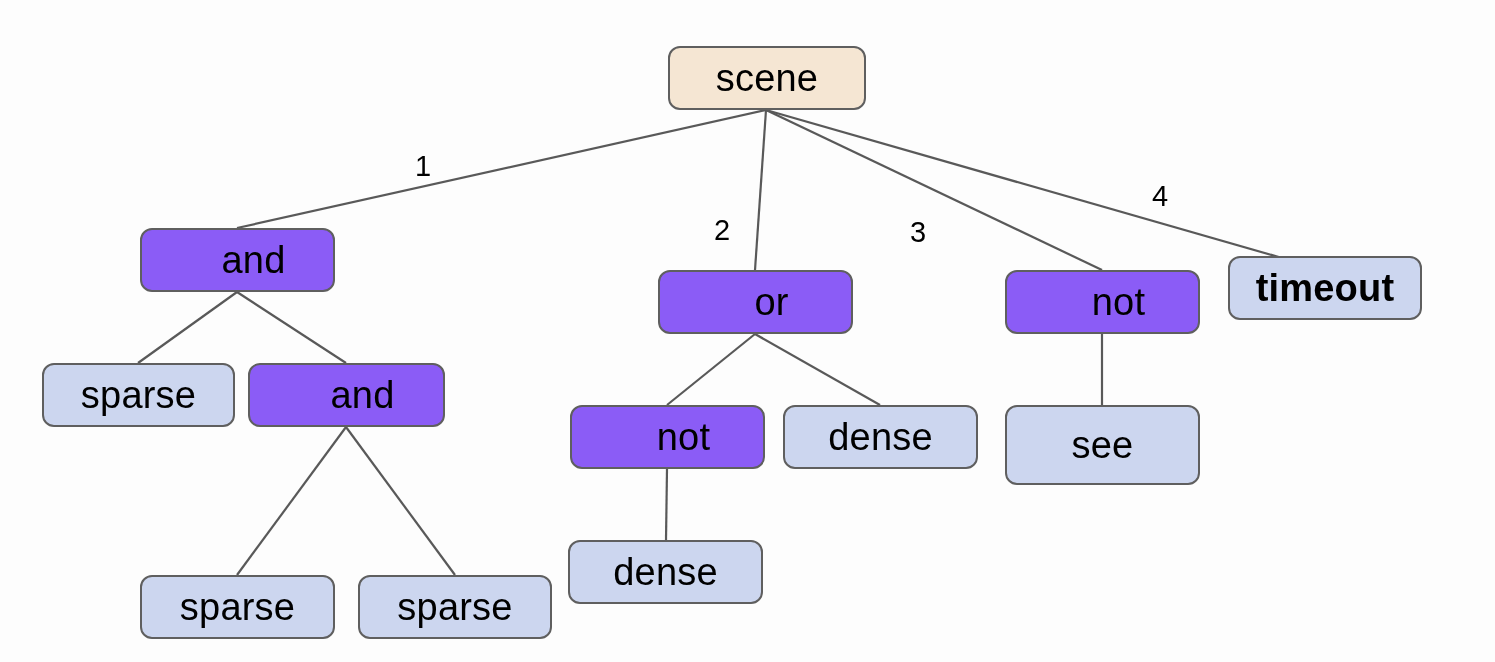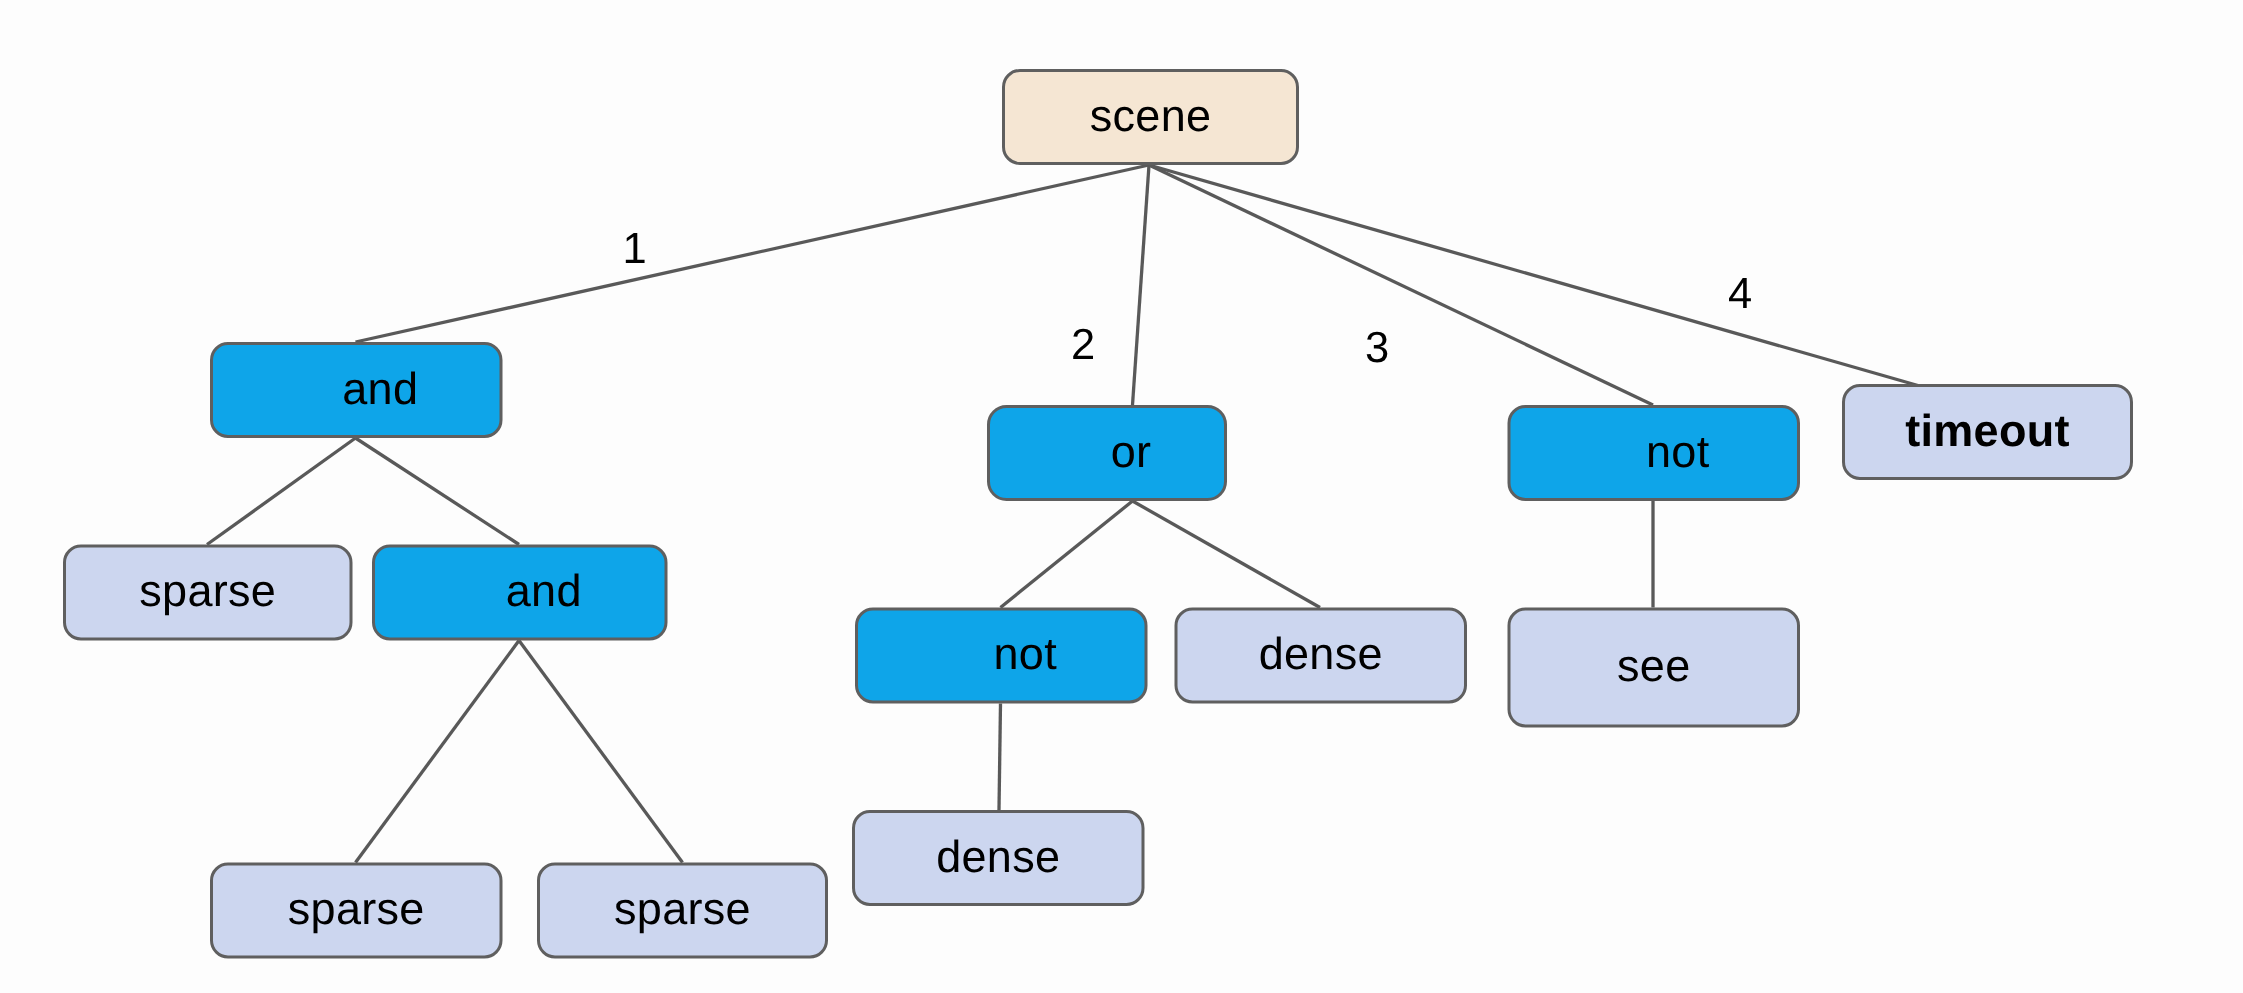--- a/index.html
+++ b/index.html
@@ -24,27 +24,27 @@
   }
   .node {
     position: absolute;
     box-sizing: border-box;
     border: 2px solid #5f5f5f;
     border-radius: 12px;
     display: flex;
     align-items: center;
     justify-content: center;
     color: #000000;
-    font-size: 30px;
+    font-size: 38px;
     line-height: 1;
     letter-spacing: 0.2px;
     white-space: nowrap;
   }
   .node.root   { background: #f5e6d3; }
-  .node.op     { background: #0ea5e9; padding-left: 32px; }
+  .node.op     { background: #8b5cf6; padding-left: 32px; }
   .node.leaf   { background: #ccd6ef; }
   .edge-label {
     position: absolute;
     color: #000000;
     font-size: 29px;
     line-height: 1;
     white-space: nowrap;
   }
 </style>
 </head>
@@ -65,21 +65,21 @@
       <line x1="667" y1="469" x2="666" y2="540" stroke="#595959" stroke-width="2.2"></line>
       <line x1="1102" y1="334" x2="1102" y2="405" stroke="#595959" stroke-width="2.2"></line>
     </svg>
   <div id="node-layer">
       <div class="node root" style="left: 668px; top: 46px; width: 198px; height: 64px;">
         <span>scene</span>
       </div>
       <div class="node op" style="left: 140px; top: 228px; width: 195px; height: 64px;">
         <span>and</span>
       </div>
-      <div class="node op" style="left: 658px; top: 270px; width: 160px; height: 64px; border-radius: 13px;">
+      <div class="node op" style="left: 658px; top: 270px; width: 195px; height: 64px;">
         <span>or</span>
       </div>
       <div class="node op" style="left: 1005px; top: 270px; width: 195px; height: 64px;">
         <span>not</span>
       </div>
       <div class="node leaf" style="left: 1228px; top: 256px; width: 194px; height: 64px; font-weight: bold;">
         <span>timeout</span>
       </div>
       <div class="node leaf" style="left: 42px; top: 363px; width: 193px; height: 64px;">
         <span>sparse</span>

